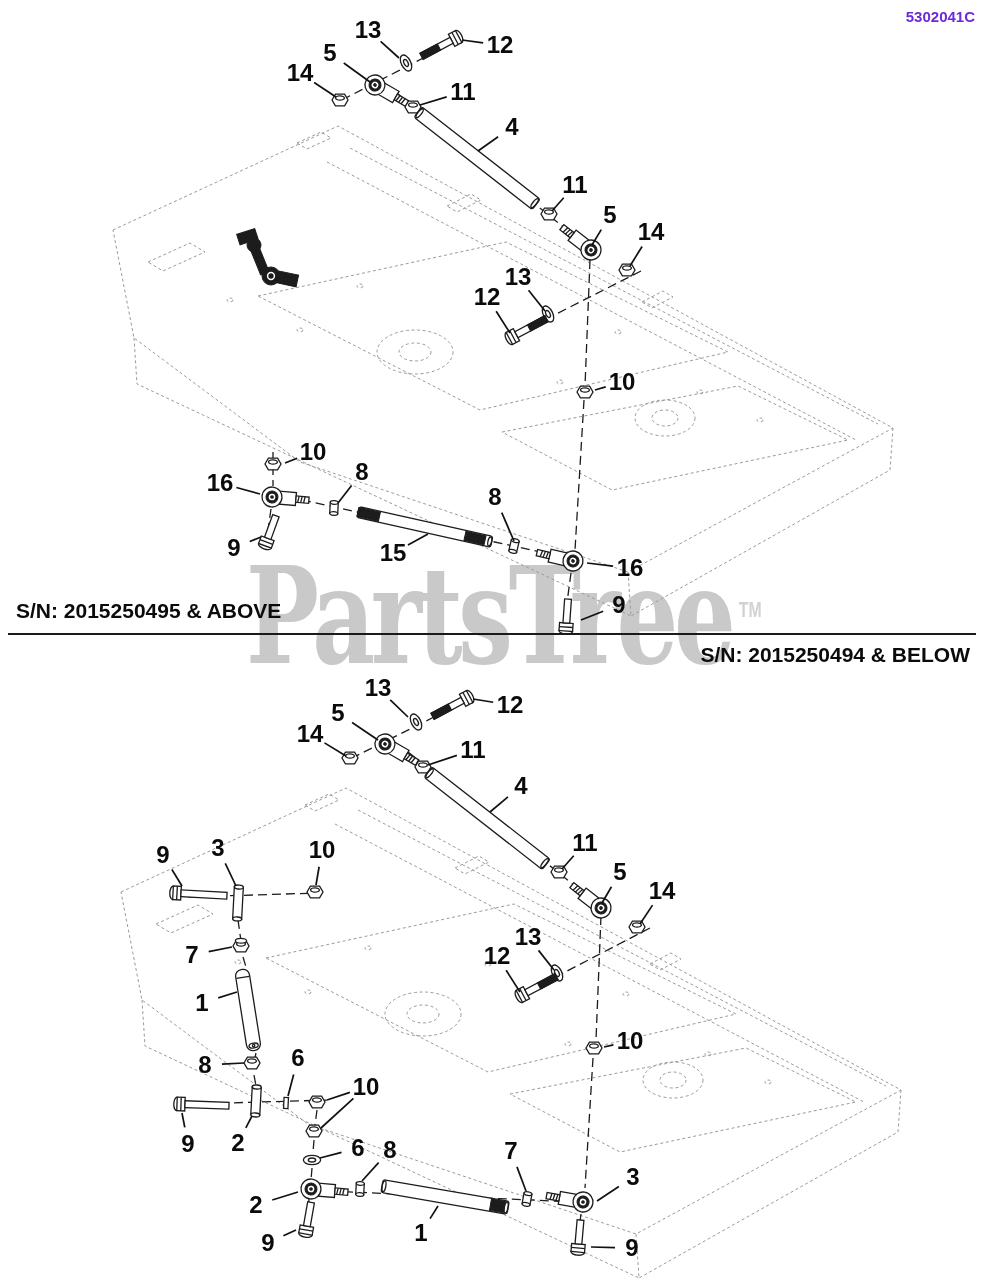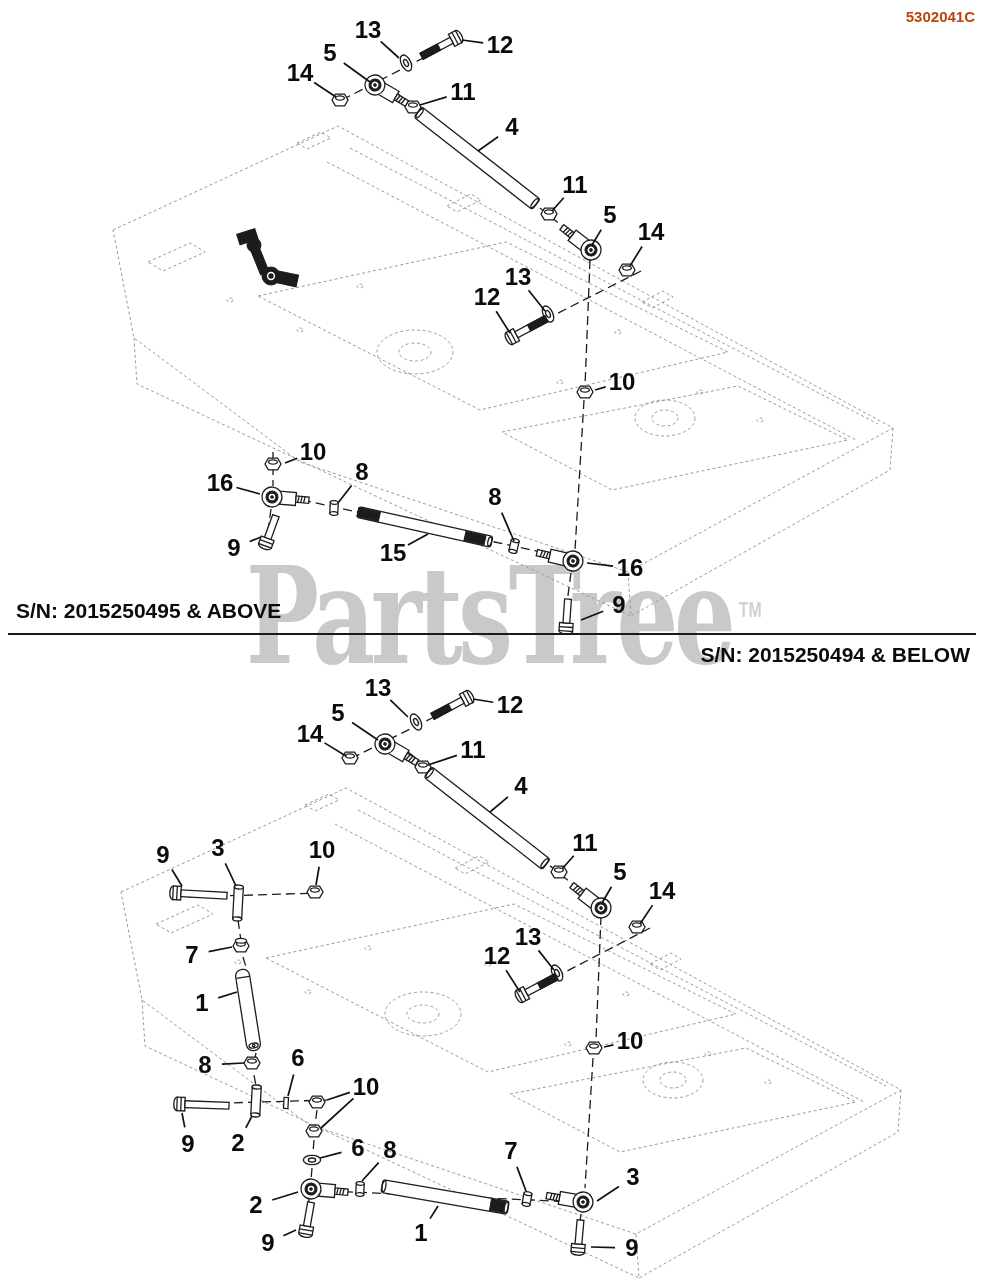--- a/index.html
+++ b/index.html
@@ -5,21 +5,21 @@
   html,body{margin:0;padding:0;background:#fff;}
   .page{position:relative;width:988px;height:1280px;background:#fff;overflow:hidden;
         font-family:"Liberation Sans",sans-serif;}
   .watermark{position:absolute;left:246px;top:548px;z-index:0;
              font-family:"DejaVu Serif",serif;font-weight:bold;font-size:135px;line-height:1;
              color:#c9c9c9;letter-spacing:-6px;transform:scaleX(0.72);transform-origin:left top;
              white-space:nowrap;user-select:none;}
   .watermark .tm{font-size:22px;font-family:"Liberation Sans",sans-serif;font-weight:bold;
                  letter-spacing:0;vertical-align:super;color:#d2d2d2;margin-left:10px;}
   #diagram-svg{position:absolute;left:0;top:0;z-index:1;}
-  .docnum{position:absolute;top:8px;right:13px;z-index:2;font-size:15px;font-weight:bold;color:#c2410c;text-align:right;}
+  .docnum{position:absolute;top:8px;right:13px;z-index:2;font-size:15px;font-weight:bold;color:#6d28d9;text-align:right;}
   .sn-above{position:absolute;left:16px;top:599px;z-index:2;font-size:21px;font-weight:bold;color:#0b0b0b;}
   .sn-below{position:absolute;right:18px;top:643px;z-index:2;font-size:21px;font-weight:bold;color:#0b0b0b;text-align:right;}
   .divider{position:absolute;left:8px;right:12px;top:633px;height:2px;background:#1a1a1a;z-index:2;}
   
   .deck{stroke:#9b9b9b;stroke-width:1;fill:none;stroke-dasharray:3 2.6;}
   .axis{stroke:#1c1c1c;stroke-width:1.3;fill:none;stroke-dasharray:9 5;}
   .leader{stroke:#111;stroke-width:1.7;}
   .ln{stroke:#1c1c1c;stroke-width:1.3;fill:none;}
   .f{fill:#fff;}
   .dk{fill:#1c1c1c;stroke:#1c1c1c;stroke-width:1;}

